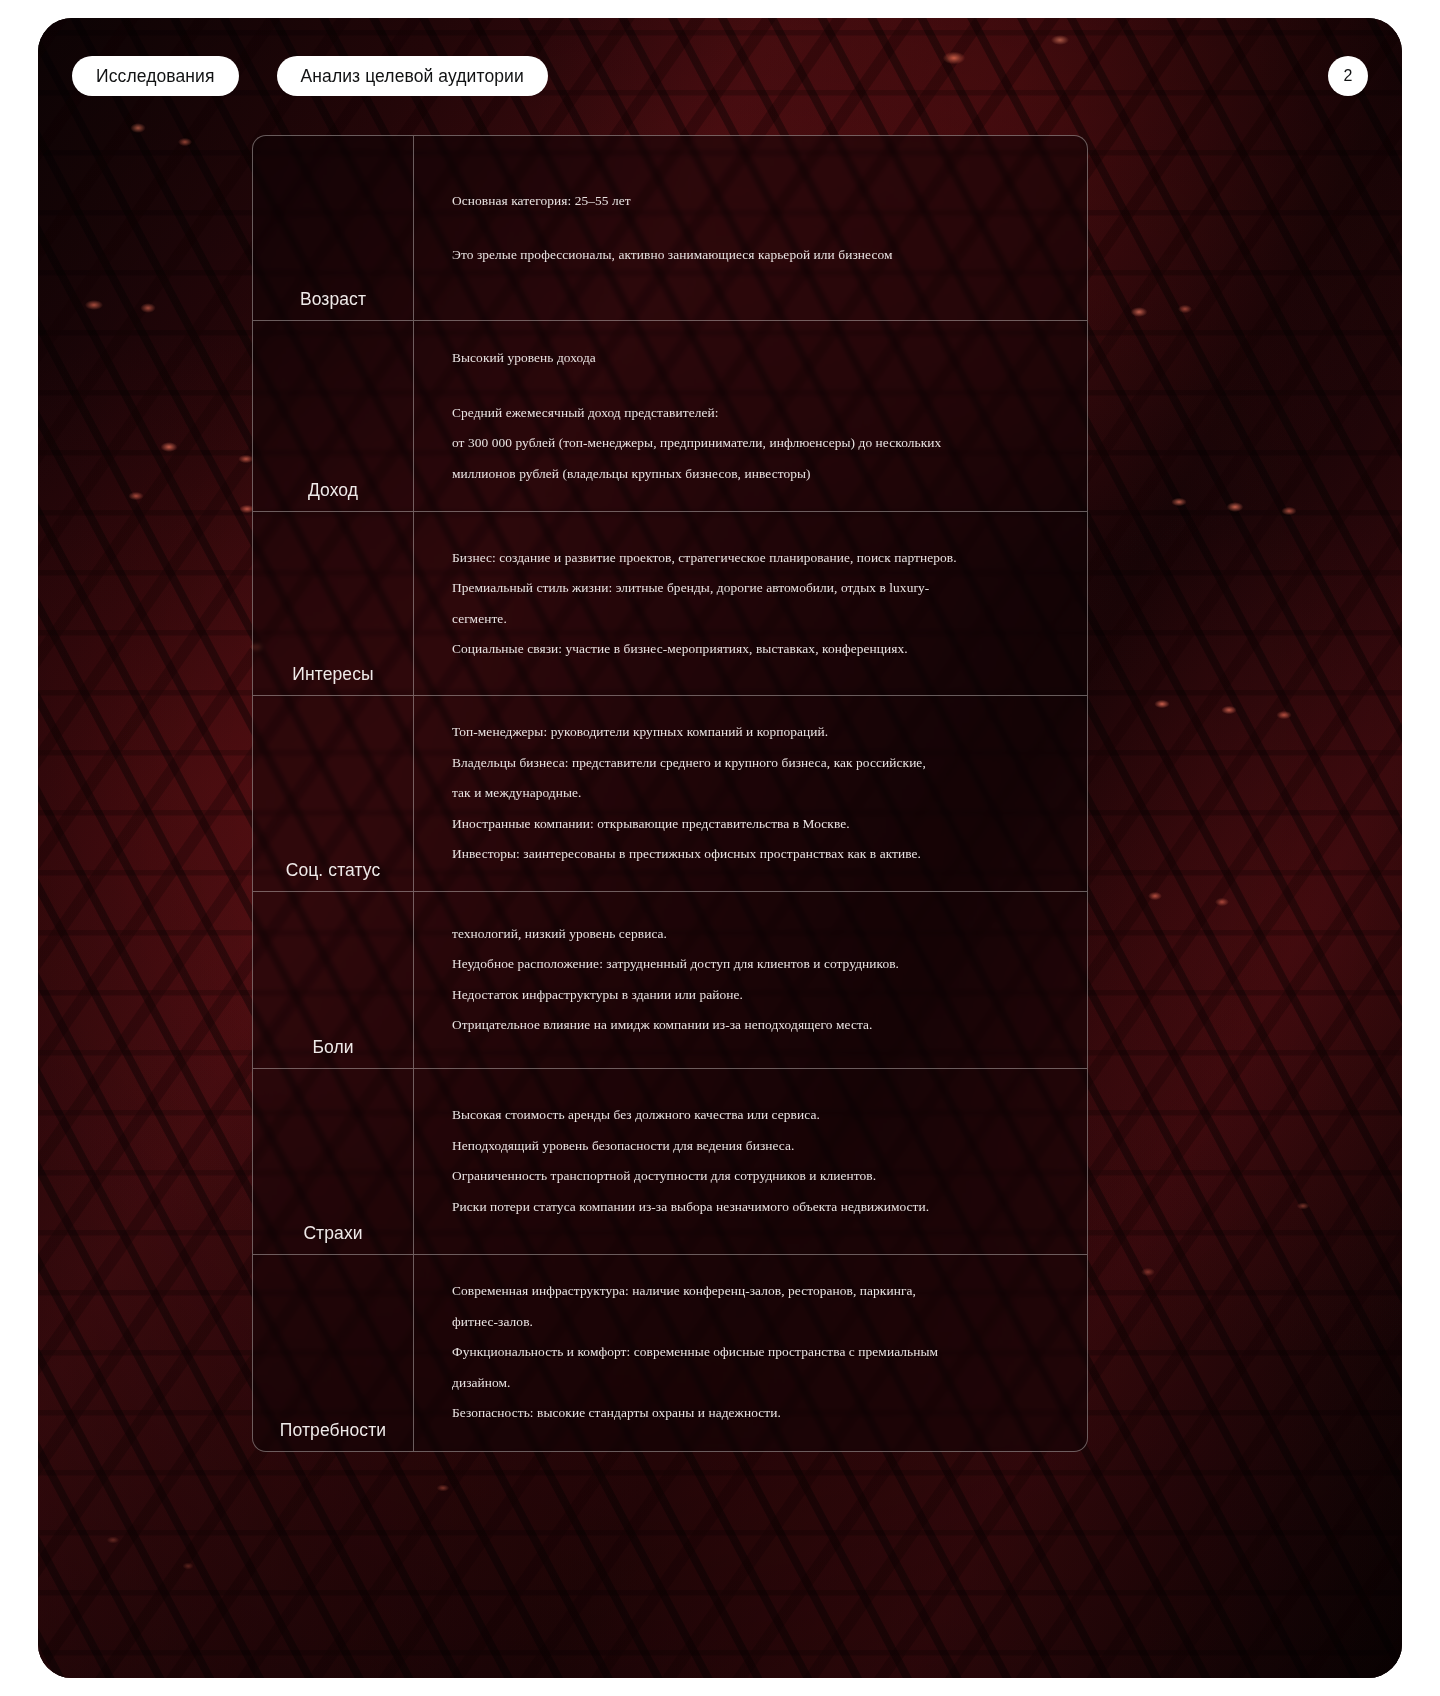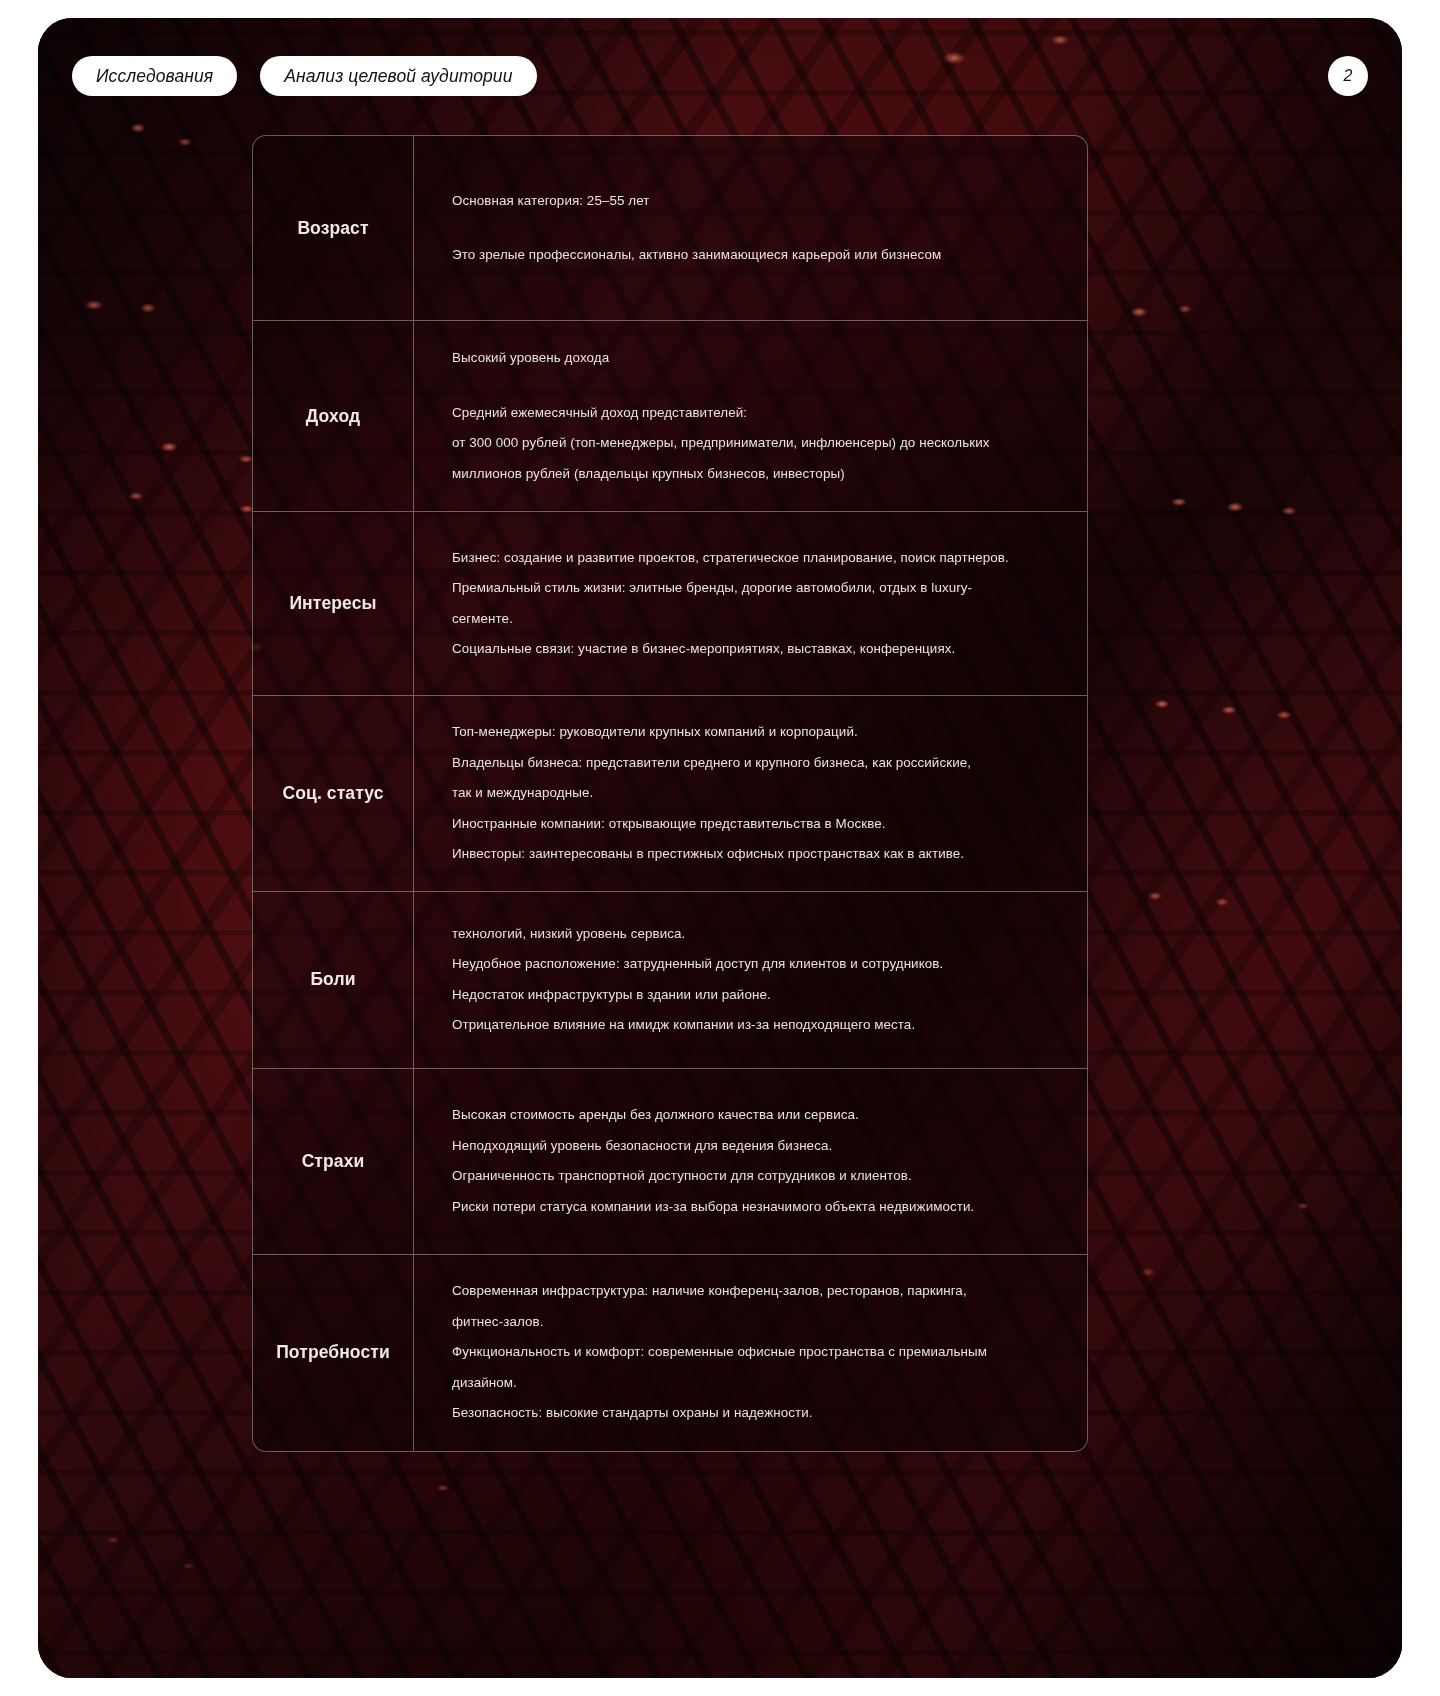--- a/index.html
+++ b/index.html
@@ -108,23 +108,22 @@
       radial-gradient(ellipse 100% 80% at 50% 45%, rgba(0,0,0,0) 35%, rgba(0,0,0,0.55) 100%);
   }
 
   
   .topbar {
     position: absolute;
     left: 34px; top: 38px; right: 34px;
     height: 40px;
     display: flex;
     align-items: center;
-    gap: 23px;
+    gap: 38px;
     z-index: 6;
-    font-style: italic;
   }
   .pill {
     background: #ffffff;
     color: #111213;
     border-radius: 22px;
     height: 40px;
     display: inline-flex;
     align-items: center;
     padding: 0 24px;
     font-size: 17.5px;
@@ -161,38 +160,38 @@
     align-items: stretch;
     border-bottom: 1px solid rgba(224,216,214,0.42);
   }
   .row:last-child { border-bottom: none; }
 
   .cell-label {
     width: 161px;
     flex: 0 0 161px;
     border-right: 1px solid rgba(224,216,214,0.42);
     display: flex;
-    align-items: center;
+    align-items: flex-end;
     justify-content: center;
     padding: 10px 8px;
-    font-weight: bold;
   }
   .cell-label span {
     color: #efeae9;
     font-size: 17.5px;
     letter-spacing: 0.1px;
     text-align: center;
   }
   .cell-body {
     flex: 1 1 auto;
     display: flex;
     flex-direction: column;
     justify-content: center;
     padding: 26px 24px 26px 38px;
     gap: 10px;
+    font-family: Liberation Serif, serif;
   }
   .line {
     color: #e9e3e2;
     font-size: 13.4px;
     line-height: 20.5px;
     letter-spacing: 0.08px;
   }
   .line.gap-after { margin-bottom: 24px; }
 
   .r-age    .cell-body { min-height: 184px; }

